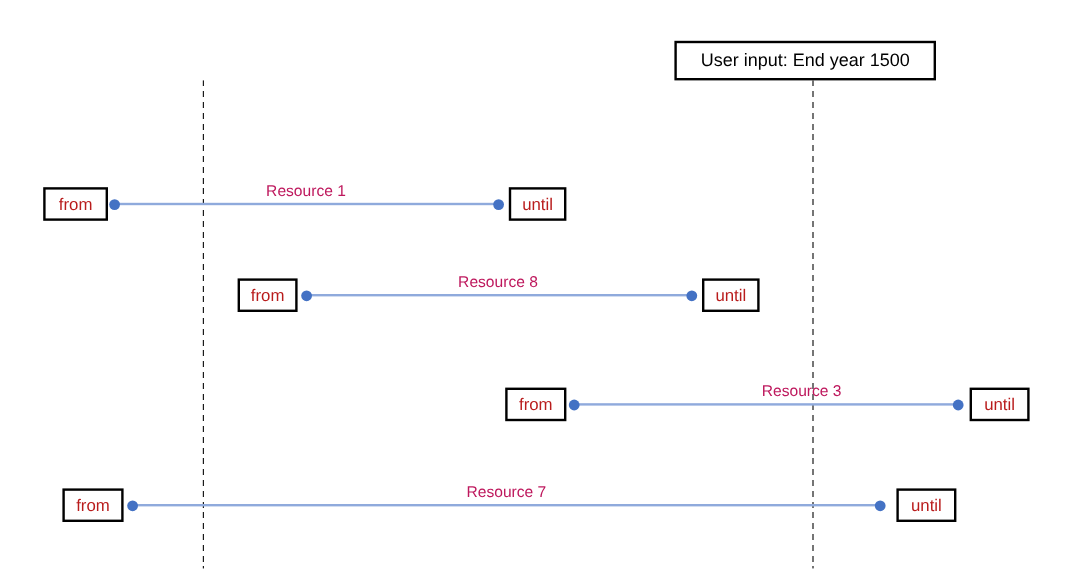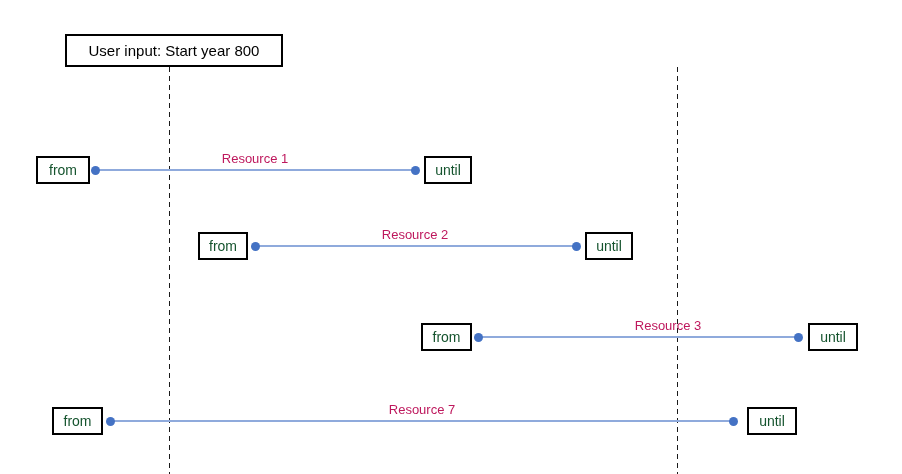--- a/index.html
+++ b/index.html
@@ -38,21 +38,21 @@
   }
   .node {
     position: absolute;
     height: 28px;
     box-sizing: border-box;
     border: 2px solid #000000;
     background: #ffffff;
     text-align: center;
     font-size: 14px;
     line-height: 24px;
-    color: #14532d;
+    color: #b91c1c;
     white-space: nowrap;
     z-index: 3;
   }
   .tline {
     position: absolute;
     height: 2px;
     background: #8FAADC;
     z-index: 1;
   }
   .dot {
@@ -71,39 +71,39 @@
     color: #be185d;
     white-space: nowrap;
     z-index: 2;
   }
 </style>
 </head>
 <body>
 
 <div class="canvas">
 
-  <div class="hdr-box" style="left:65px">
-    <span>User input: Start year 800</span>
+  <div class="hdr-box" style="left:562px">
+    <span>User input: End year 1500</span>
   </div>
 
   <div class="vdash" style="left:169px"></div>
   <div class="vdash" style="left:677px"></div>
 
   <div class="res-label" style="left:255px; top:151px">Resource 1</div>
   <div class="node" style="left:36px; top:156px; width:54px">
     <span>from</span>
   </div>
   <div class="tline" style="left:95px; top:169px; width:320px"></div>
   <div class="dot" style="left:90.5px; top:165.5px"></div>
   <div class="dot" style="left:410.5px; top:165.5px"></div>
   <div class="node" style="left:424px; top:156px; width:48px">
     <span>until</span>
   </div>
 
-  <div class="res-label" style="left:415px; top:227px">Resource 2</div>
+  <div class="res-label" style="left:415px; top:227px">Resource 8</div>
   <div class="node" style="left:198px; top:232px; width:50px">
     <span>from</span>
   </div>
   <div class="tline" style="left:255px; top:245px; width:321px"></div>
   <div class="dot" style="left:250.5px; top:241.5px"></div>
   <div class="dot" style="left:571.5px; top:241.5px"></div>
   <div class="node" style="left:585px; top:232px; width:48px">
     <span>until</span>
   </div>
 

